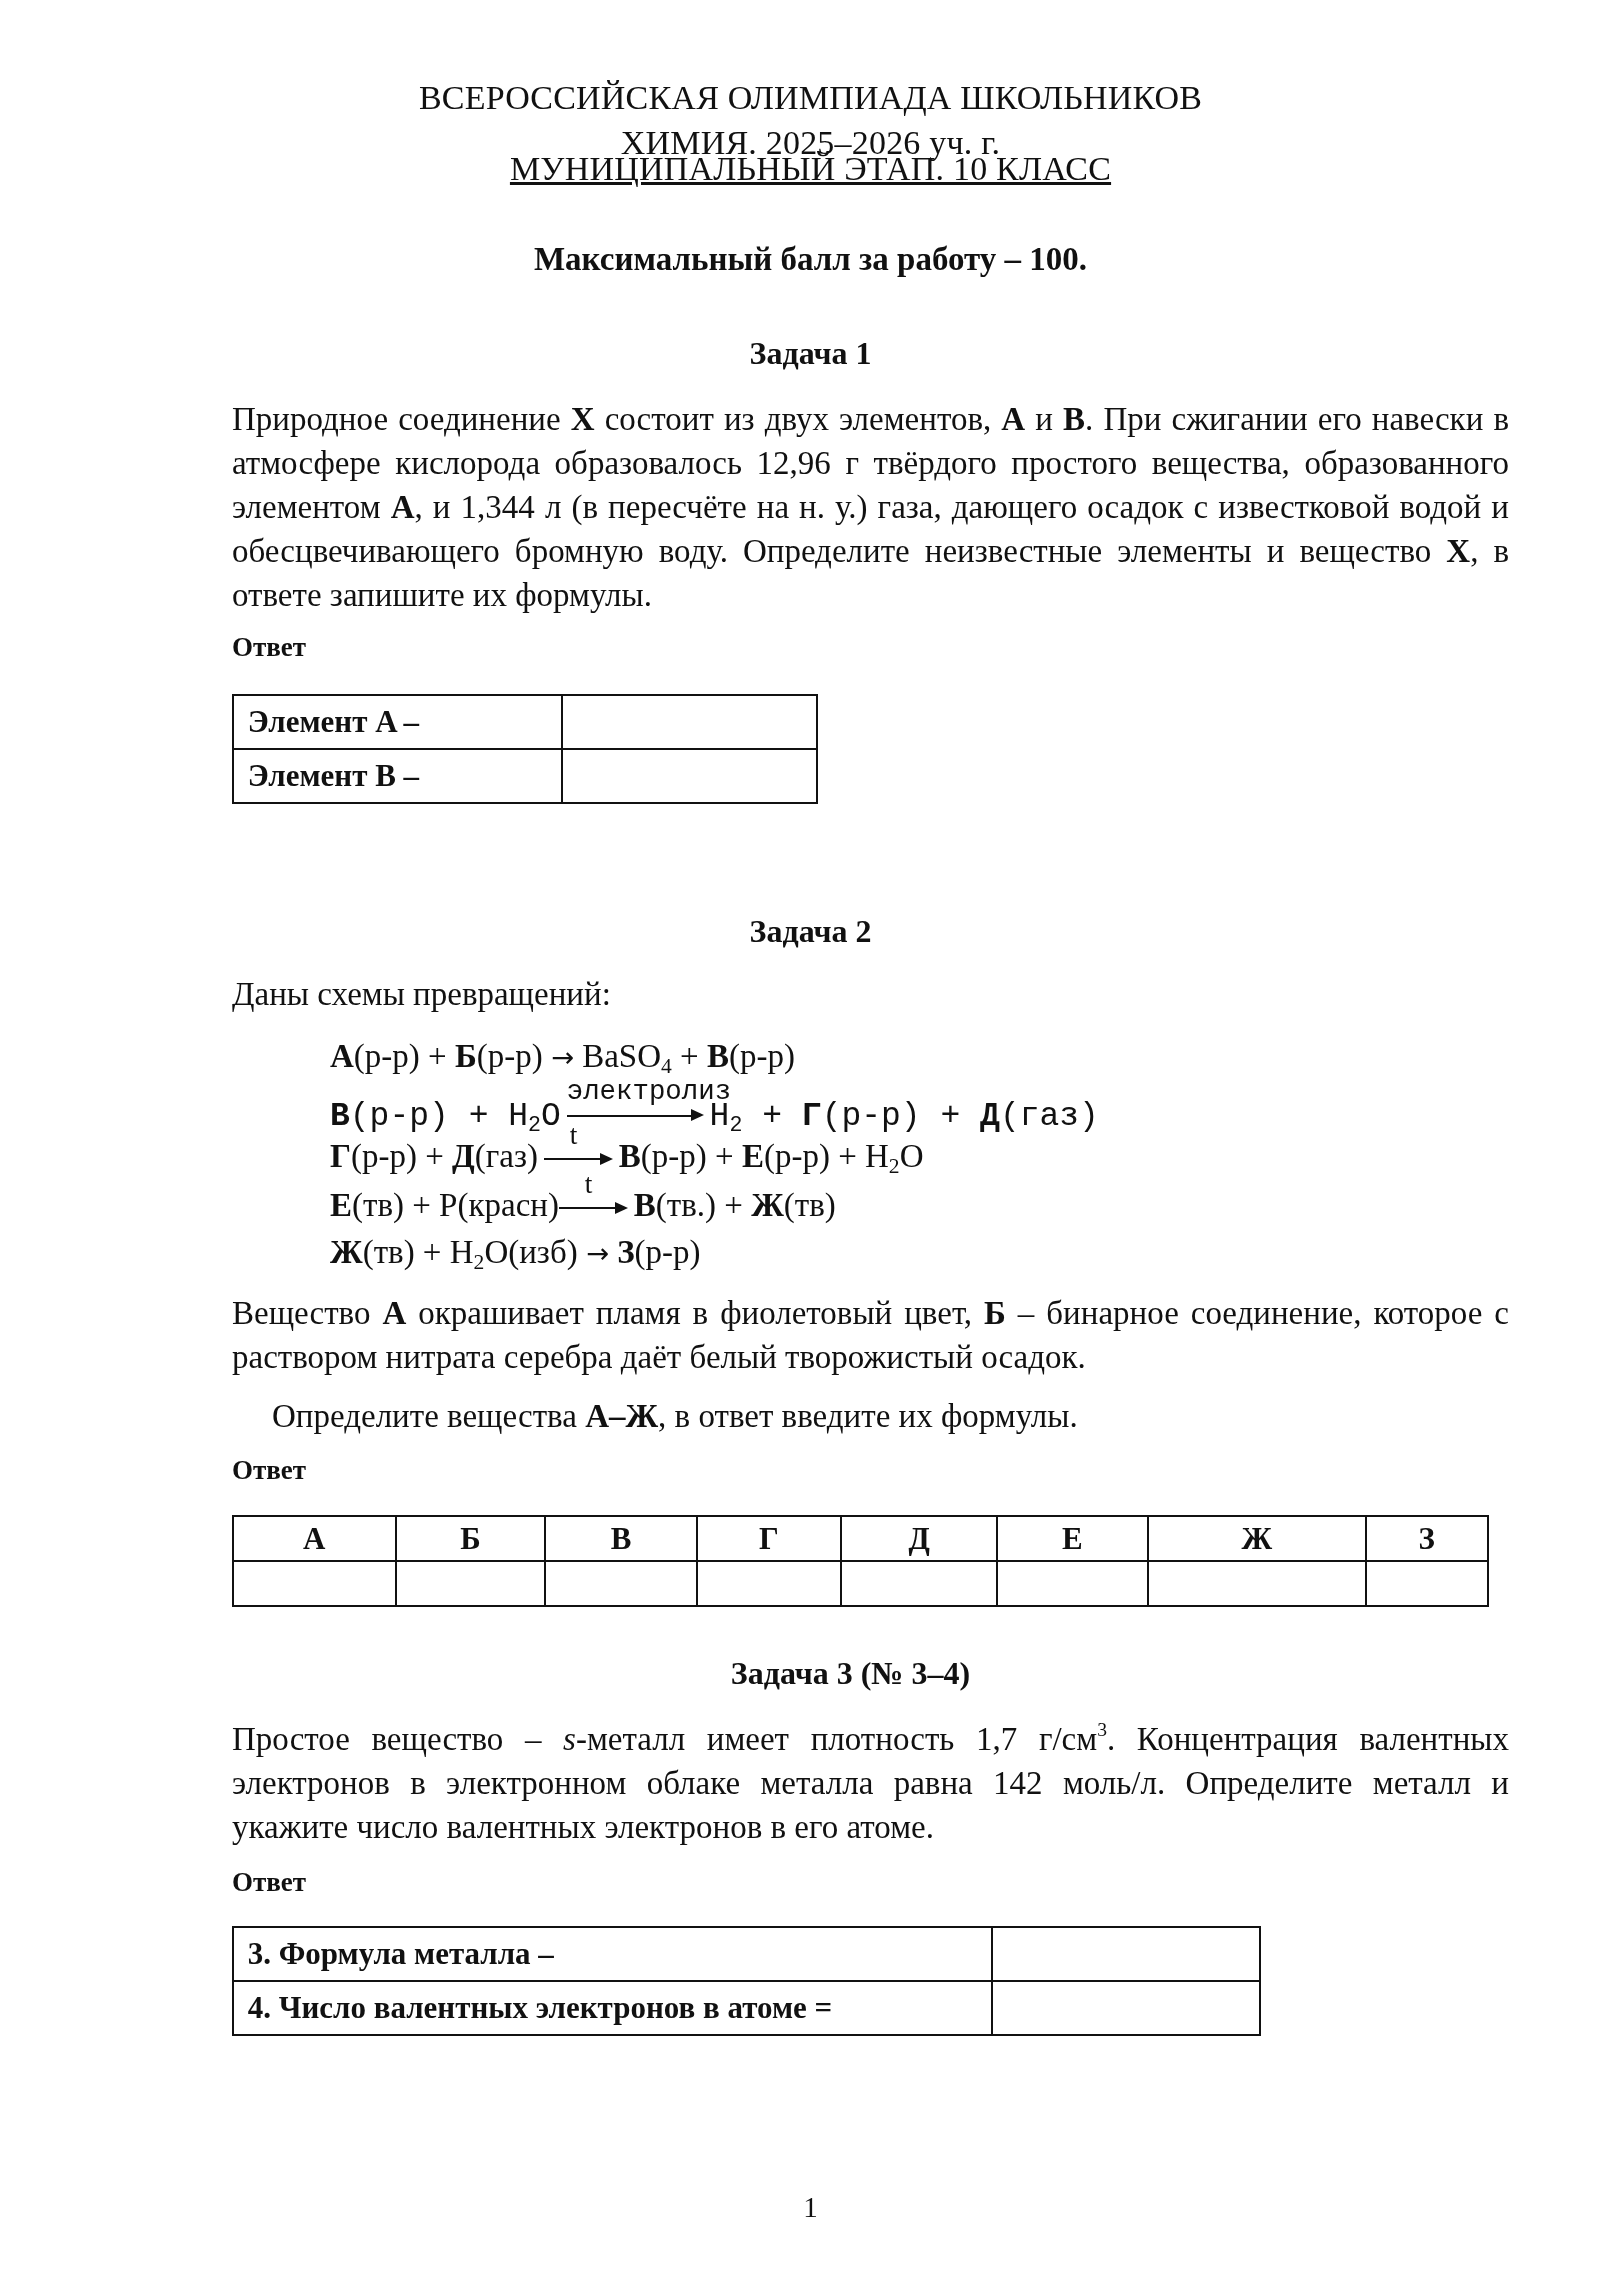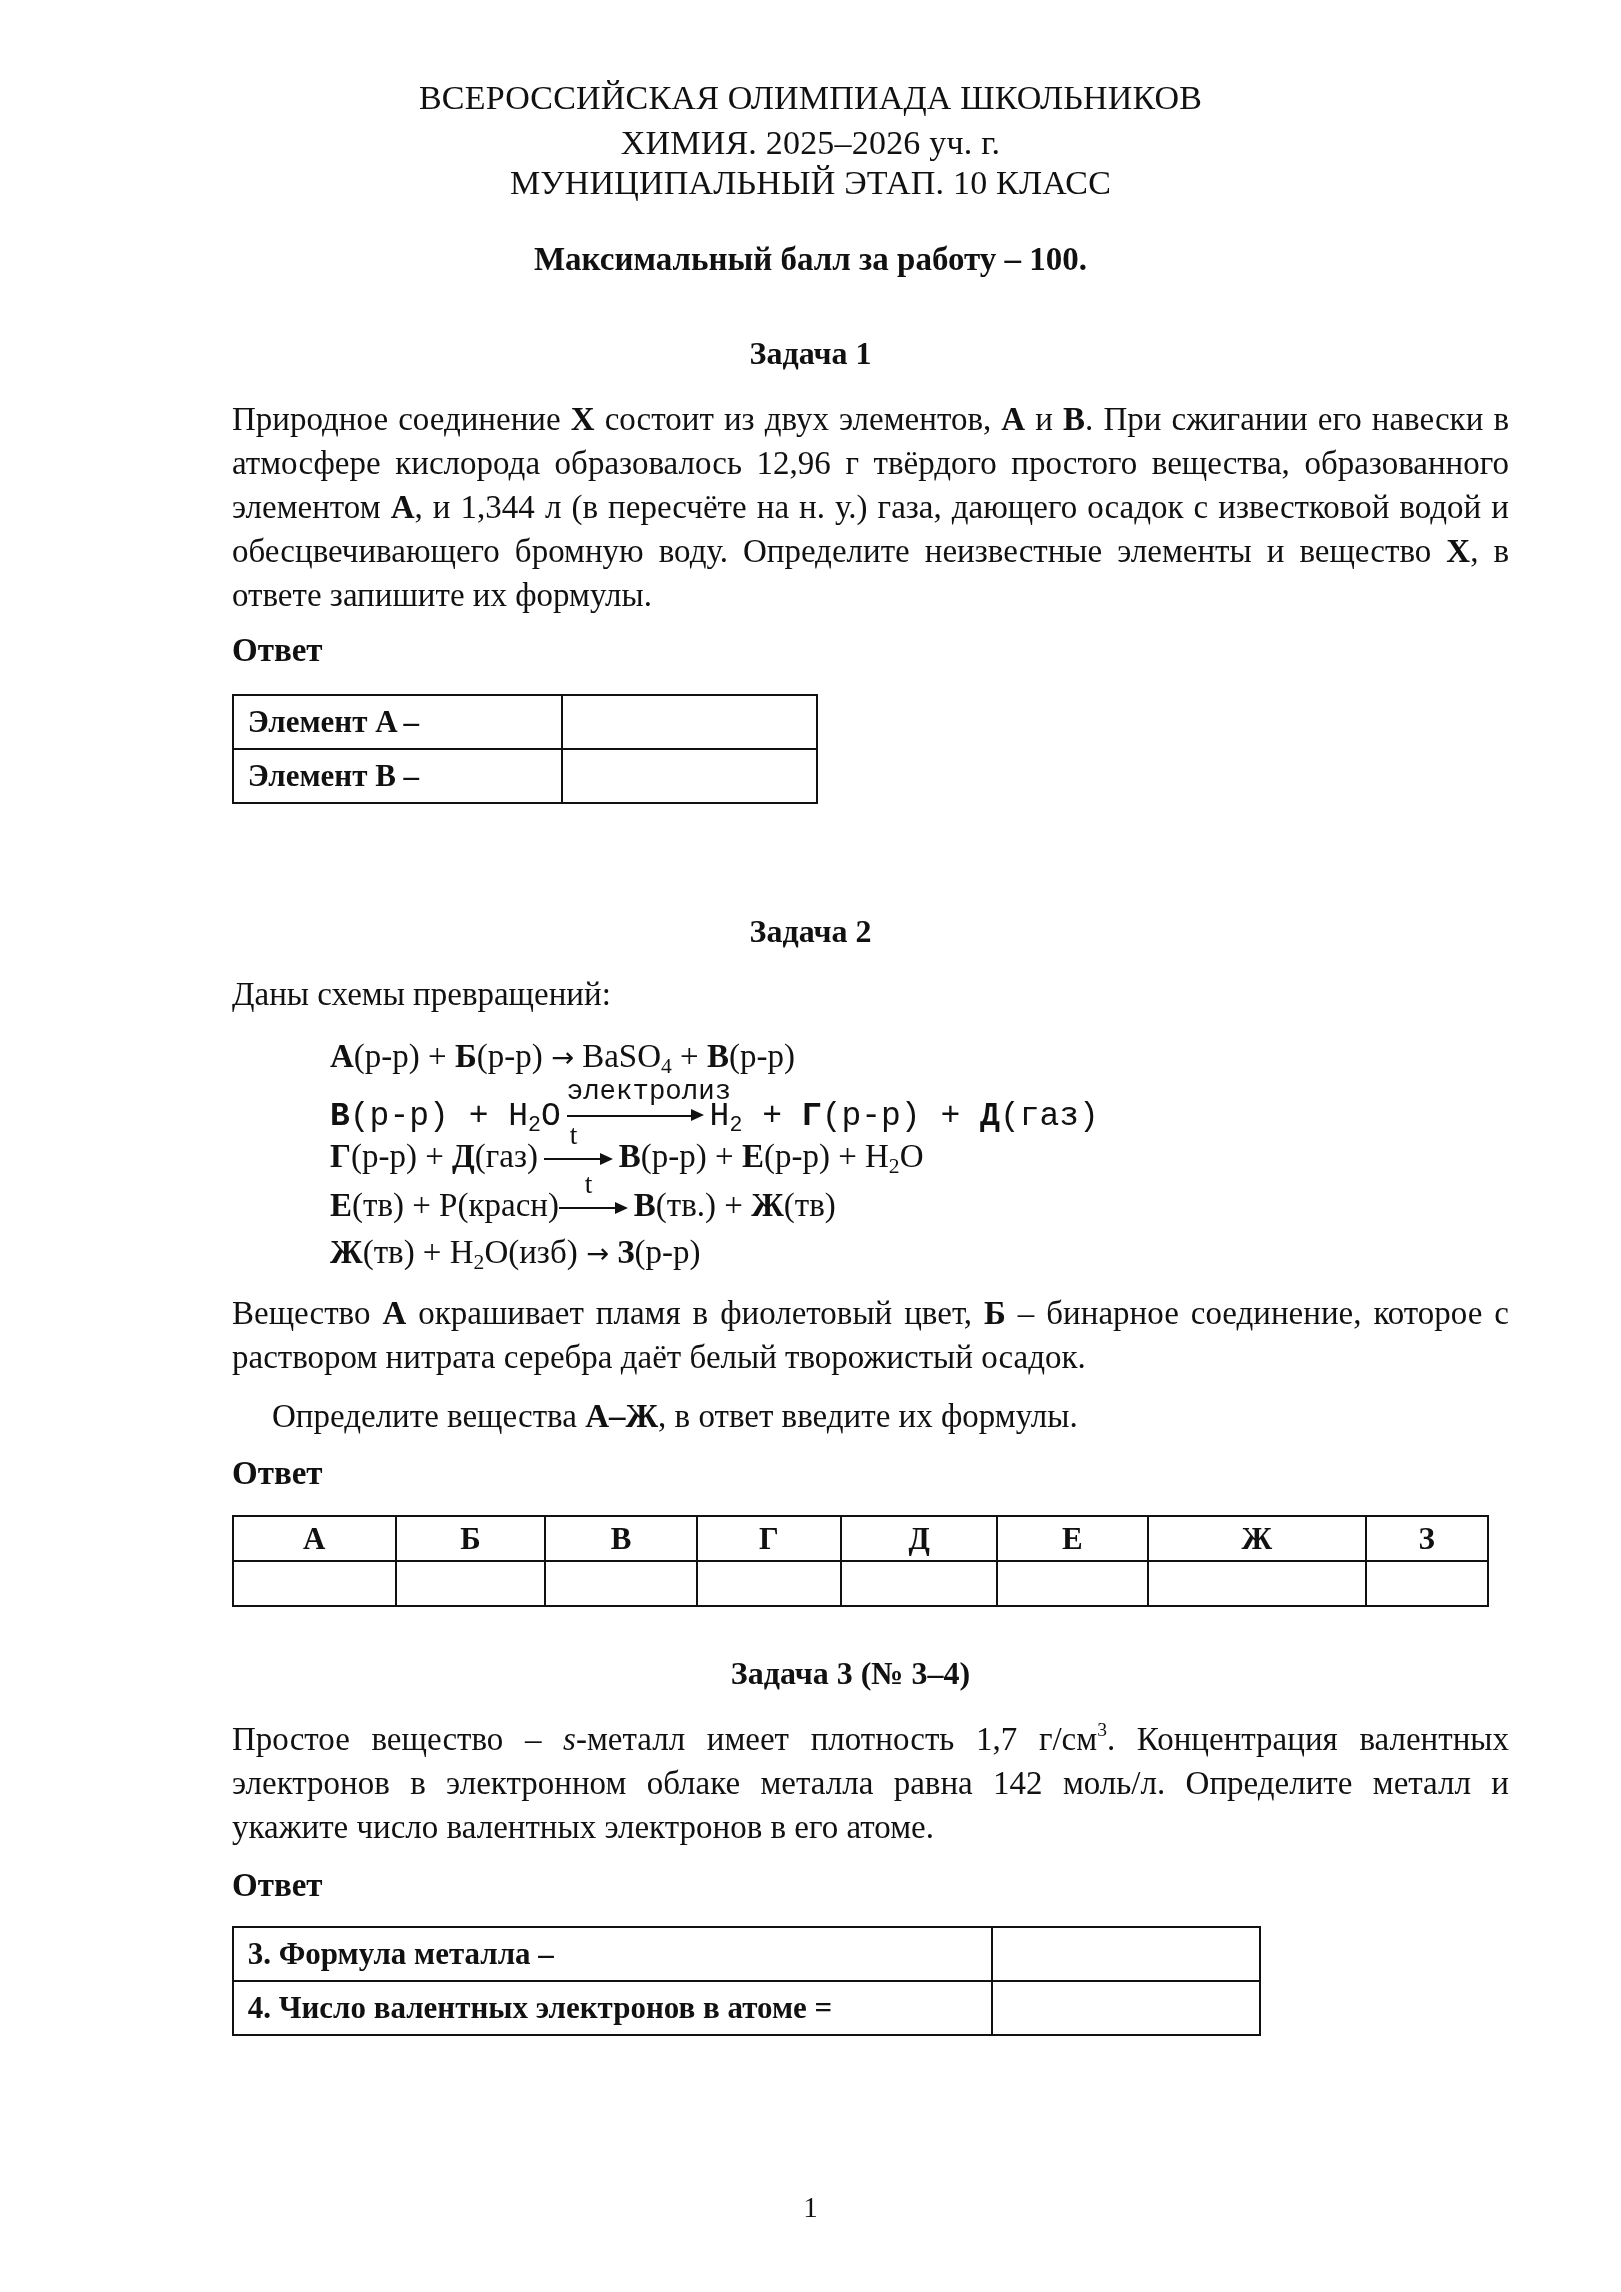--- a/index.html
+++ b/index.html
@@ -10,21 +10,21 @@
   .abs { position: absolute; }
   .center { left: 0; width: 1621px; text-align: center; }
   .hdr { font-size: 34px; line-height: 44px; letter-spacing: 0.2px; }
   .title-bold { font-weight: bold; font-size: 33px; }
   .task-title { font-weight: bold; font-size: 32px; }
   .para {
     left: 232px; width: 1277px; font-size: 33px; line-height: 44px;
     text-align: justify; text-align-last: left;
   }
   .para b { font-weight: bold; }
-  .answer-label { left: 232px; font-weight: bold; font-size: 33px; }
+  .answer-label { left: 232px; font-weight: bold; font-size: 27px; }
   table.ans { border-collapse: collapse; position: absolute; }
   table.ans td {
     border: 2.5px solid #111; font-size: 31px; font-weight: bold;
     padding: 0 13.7px; height: 52px; vertical-align: middle;
   }
   table.grid td { text-align: center; padding: 0; height: 43px; }
   .eq { left: 330px; font-size: 33px; line-height: 47px; white-space: nowrap; }
   .eq b { font-weight: bold; }
   .arrow {
     display: inline-block; position: relative; vertical-align: middle;
@@ -44,21 +44,21 @@
   .simple-arrow { font-family: "DejaVu Sans", sans-serif; font-size: 27.4px; }
   sub { font-size: 21.6px; vertical-align: -5.9px; line-height: 0; }
   sup { font-size: 19.6px; vertical-align: 13.7px; line-height: 0; }
   .pagenum { font-size: 29px; }
 </style>
 </head>
 <body>
 
 <div class="abs center hdr" style="top:76px;">ВСЕРОССИЙСКАЯ ОЛИМПИАДА ШКОЛЬНИКОВ</div>
 <div class="abs center hdr" style="top:121px;">ХИМИЯ. 2025–2026 уч. г.</div>
-<div class="abs center hdr" style="top:161px;">МУНИЦИПАЛЬНЫЙ ЭТАП. 10 КЛАСС</div>
+<div class="abs center hdr" style="top:147px;text-decoration:underline;">МУНИЦИПАЛЬНЫЙ ЭТАП. 10 КЛАСС</div>
 <div class="abs center title-bold" style="top:241px;">Максимальный балл за работу – 100.</div>
 
 <div class="abs center task-title" style="top:335px;">Задача 1</div>
 <div class="abs para" style="top:397px;"><span>Природное соединение </span><b>X</b><span> состоит из двух элементов, </span><b>A</b><span> и </span><b>B</b><span>. При сжигании его навески в атмосфере кислорода образовалось 12,96 г твёрдого простого вещества, образованного элементом </span><b>A</b><span>, и 1,344 л (в пересчёте на н. у.) газа, дающего осадок с известковой водой и обесцвечивающего бромную воду. Определите неизвестные элементы и вещество </span><b>X</b><span>, в ответе запишите их формулы.</span></div>
 <div class="abs answer-label" style="top:632px;">Ответ</div>
 
 <table class="ans" style="left:232px; top:694px; width:586px;">
   <tbody>
       <tr>
     <td style="width:300px;">Элемент A –</td>

